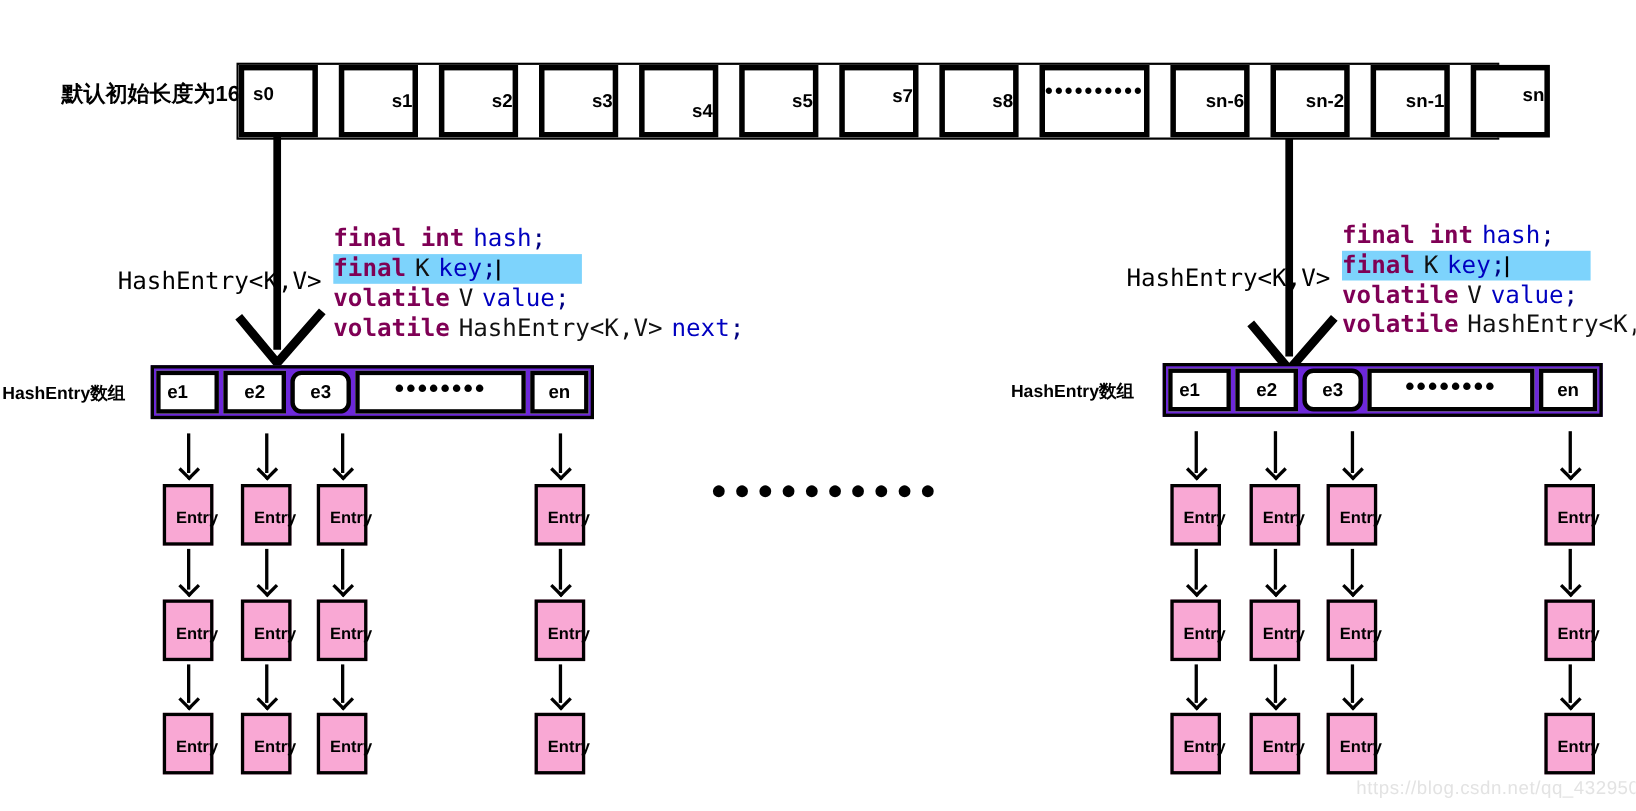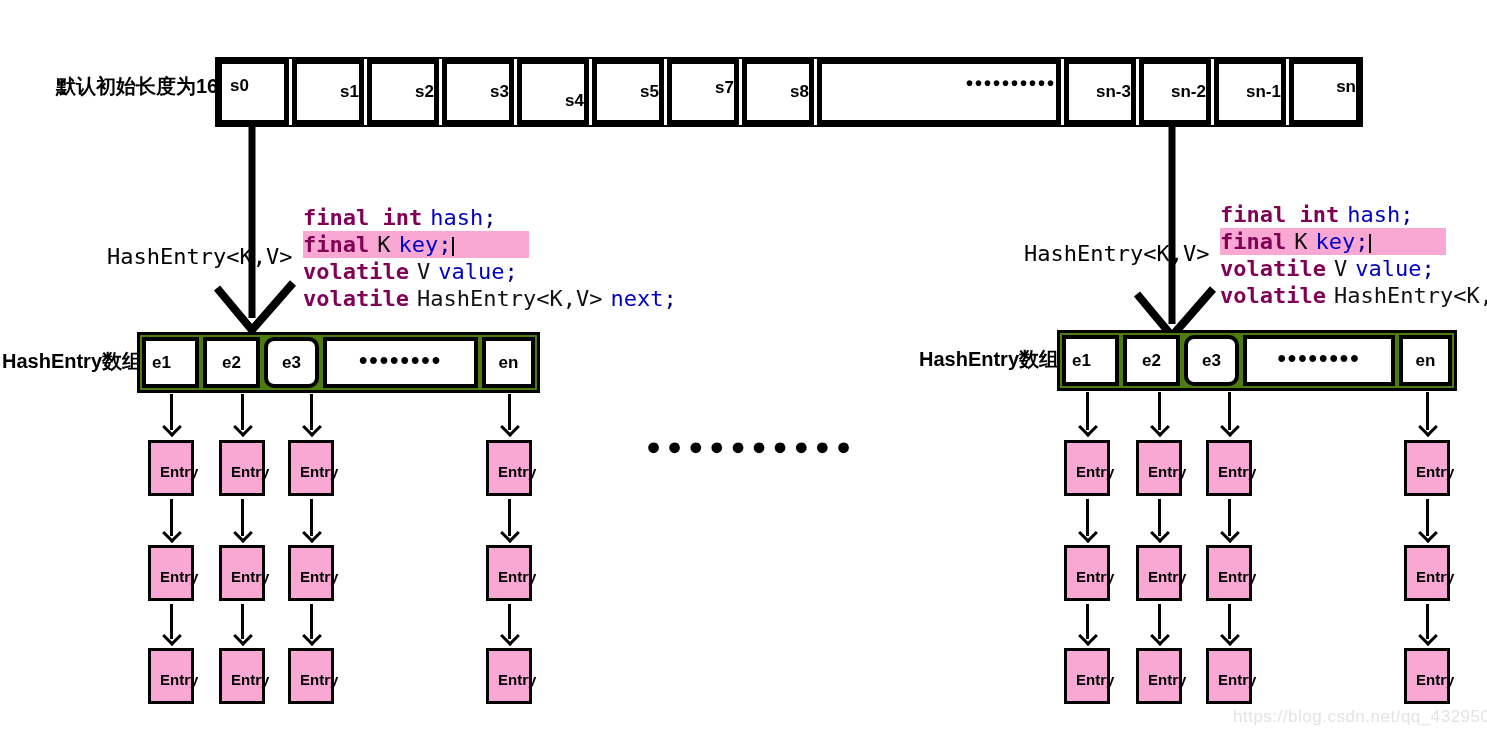--- a/index.html
+++ b/index.html
@@ -5,21 +5,21 @@
   html,body{margin:0;padding:0;background:#fff;}
   .canvas{
     position:relative;width:1487px;height:737px;background:#ffffff;overflow:hidden;
     font-family:"Liberation Sans",sans-serif;color:#000;
   }
   
   .seg-label{position:absolute;left:56px;top:70px;font-weight:bold;font-size:20px;line-height:32px;white-space:nowrap;}
   
   .seg-row{
     position:absolute;left:215px;top:57px;width:1148px;height:70px;
-    border:2px solid #000;box-sizing:border-box;display:flex;gap:3px;
+    border:2px solid #000;box-sizing:border-box;display:flex;gap:19px;
   }
   .seg-cell{
     box-sizing:border-box;border:5px solid #000;flex:0 0 72px;height:100%;
     display:flex;align-items:center;justify-content:flex-end;
     font-weight:bold;font-size:17px;background:#fff;
   }
   .seg-cell:nth-child(1){justify-content:flex-start;padding-left:8px;}
   .seg-cell:nth-child(1) span{transform:translateY(-6px);}
   .seg-cell:nth-child(5) span{transform:translateY(9px);}
   .seg-cell:nth-child(7) span{transform:translateY(-4px);}
@@ -27,42 +27,42 @@
   .seg-cell:nth-child(13) span{transform:translateY(-5px);}
   .seg-cell.dots{flex:1 1 auto;font-size:20px;letter-spacing:2px;}
   .seg-cell.dots span{transform:translateY(-9px);}
   
   .big-arrow{position:absolute;width:92px;height:224px;}
   
   .he-type{position:absolute;font-family:"DejaVu Sans Mono",monospace;font-size:22px;white-space:nowrap;}
   
   .code{position:absolute;width:226px;font-family:"DejaVu Sans Mono",monospace;font-size:22px;line-height:27px;white-space:nowrap;}
   .cl{height:27px;}
-  .cl.hl{background:#f9a8d4;}
+  .cl.hl{background:#7dd3fc;}
   .kw{color:#7f0055;font-weight:bold;margin-right:8px;}
   .typ{color:#111;margin-right:8px;}
   .fld{color:#0000c0;}
   .pn{color:#000080;}
   .cursor{display:inline-block;width:0;height:19px;border-left:2px solid #000;vertical-align:-4px;margin-left:1px;}
   
   .harray{
-    position:absolute;height:61px;border:3px solid #000;box-sizing:border-box;
-    display:flex;gap:4px;padding:2px;background:#4d7c0f;
+    position:absolute;height:49px;border:3px solid #000;box-sizing:border-box;
+    display:flex;gap:4px;padding:2px;background:#6d28d9;
   }
   .ha-cell{
     box-sizing:border-box;border:4px solid #000;display:flex;align-items:center;justify-content:center;
     font-weight:bold;font-size:17px;background:#fff;
   }
   .ha-cell:nth-child(1){flex:0 0 57px;justify-content:flex-start;padding-left:6px;}
   .ha-cell:nth-child(2){flex:0 0 57px;}
   .ha-cell:nth-child(3){flex:0 0 55px;border-radius:10px;}
   .ha-cell.dots{flex:1 1 auto;font-size:24px;letter-spacing:2px;}
   .ha-cell.dots span{transform:translateY(-3px);}
   .ha-cell:nth-child(5){flex:0 0 53px;}
-  .ha-label{position:absolute;font-weight:bold;font-size:20px;white-space:nowrap;}
+  .ha-label{position:absolute;font-weight:bold;font-size:16px;white-space:nowrap;}
   
   .entry{position:absolute;width:40px;height:50px;border:3px solid #000;background:#f9a8d4;}
   .entry span{position:absolute;left:9px;top:55%;transform:translateY(-50%);font-weight:bold;font-size:15px;white-space:nowrap;}
   .sarrow{position:absolute;width:3px;background:#000;}
   .sarrow::after{
     content:'';position:absolute;left:-5px;bottom:-4px;width:11px;height:11px;
     border-left:3px solid #000;border-bottom:3px solid #000;transform:rotate(-45deg);
   }
   
   .mid-dots{position:absolute;left:646px;top:432px;font-size:25px;letter-spacing:6px;font-weight:bold;white-space:nowrap;}
@@ -100,21 +100,21 @@
     <div class="seg-cell">
         <span>s7</span>
       </div>
     <div class="seg-cell">
         <span>s8</span>
       </div>
     <div class="seg-cell dots">
         <span>••••••••••</span>
       </div>
     <div class="seg-cell">
-        <span>sn-3</span>
+        <span>sn-6</span>
       </div>
     <div class="seg-cell">
         <span>sn-2</span>
       </div>
     <div class="seg-cell">
         <span>sn-1</span>
       </div>
     <div class="seg-cell">
         <span>sn</span>
       </div>

